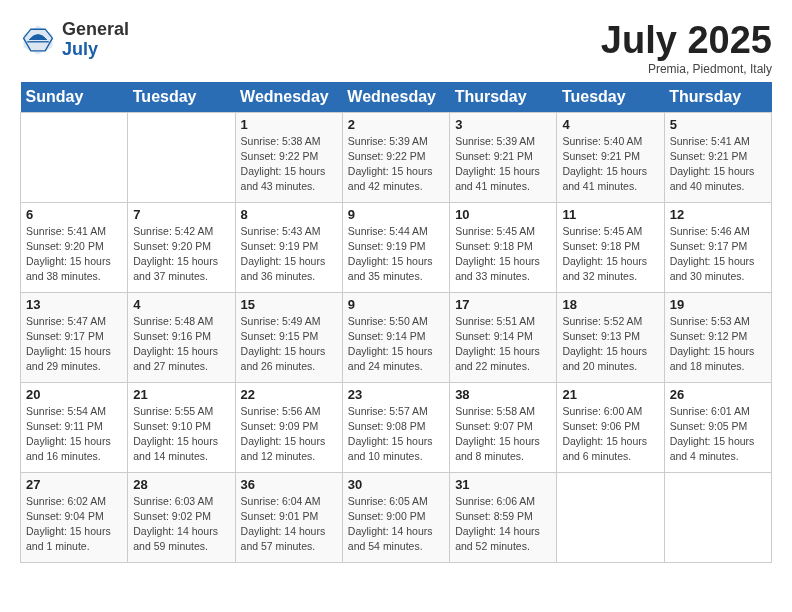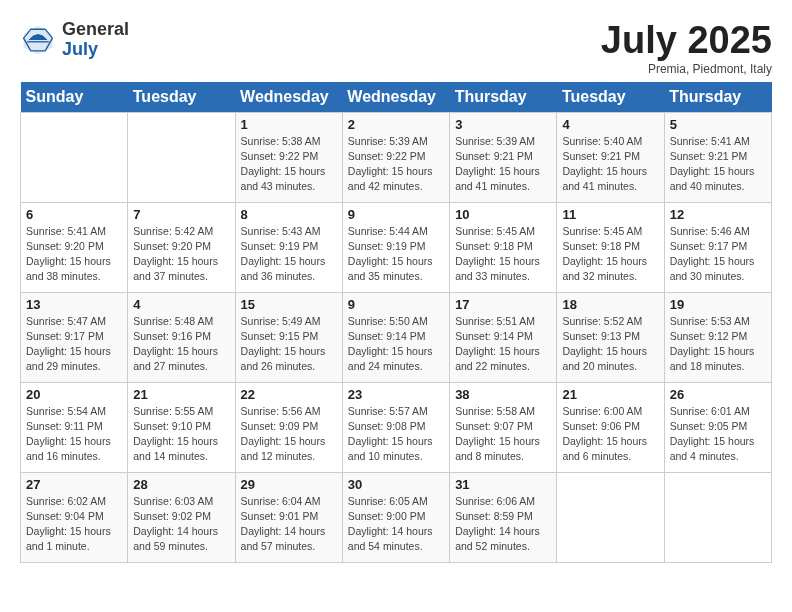--- a/index.html
+++ b/index.html
@@ -239,21 +239,21 @@
       <tr>
         <td>
           <span class="day-num">27</span>
           <div class="day-info">Sunrise: 6:02 AM<br>Sunset: 9:04 PM<br>Daylight: 15 hours and 1 minute.</div>
         </td>
         <td>
           <span class="day-num">28</span>
           <div class="day-info">Sunrise: 6:03 AM<br>Sunset: 9:02 PM<br>Daylight: 14 hours and 59 minutes.</div>
         </td>
         <td>
-          <span class="day-num">29</span>
+          <span class="day-num">36</span>
           <div class="day-info">Sunrise: 6:04 AM<br>Sunset: 9:01 PM<br>Daylight: 14 hours and 57 minutes.</div>
         </td>
         <td>
           <span class="day-num">30</span>
           <div class="day-info">Sunrise: 6:05 AM<br>Sunset: 9:00 PM<br>Daylight: 14 hours and 54 minutes.</div>
         </td>
         <td>
           <span class="day-num">31</span>
           <div class="day-info">Sunrise: 6:06 AM<br>Sunset: 8:59 PM<br>Daylight: 14 hours and 52 minutes.</div>
         </td>

